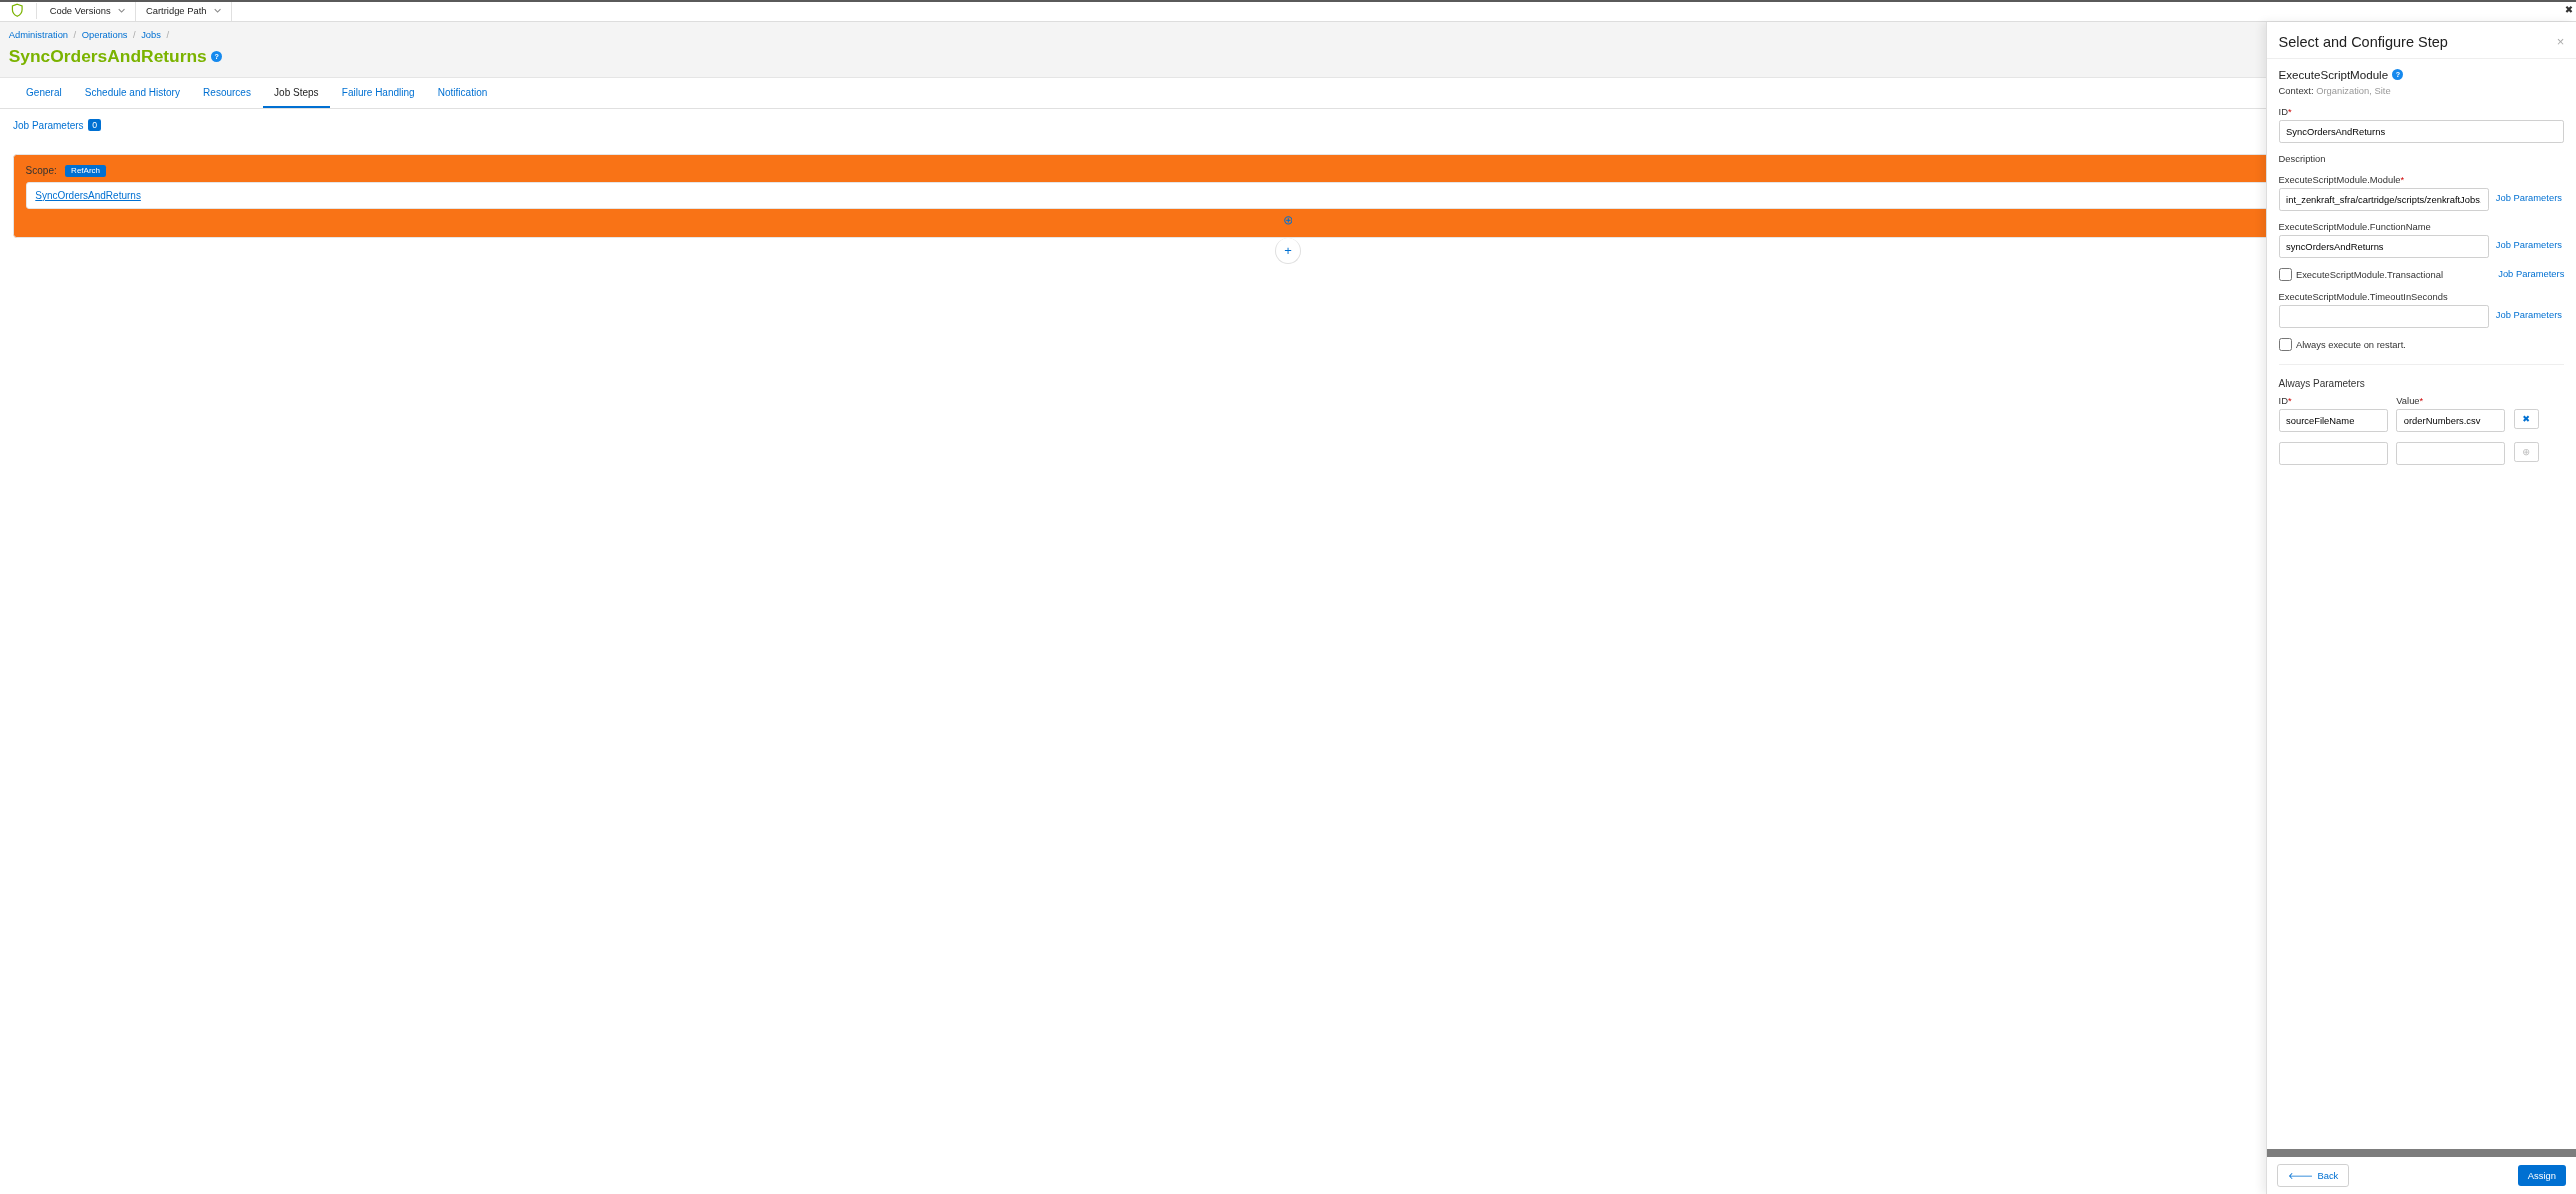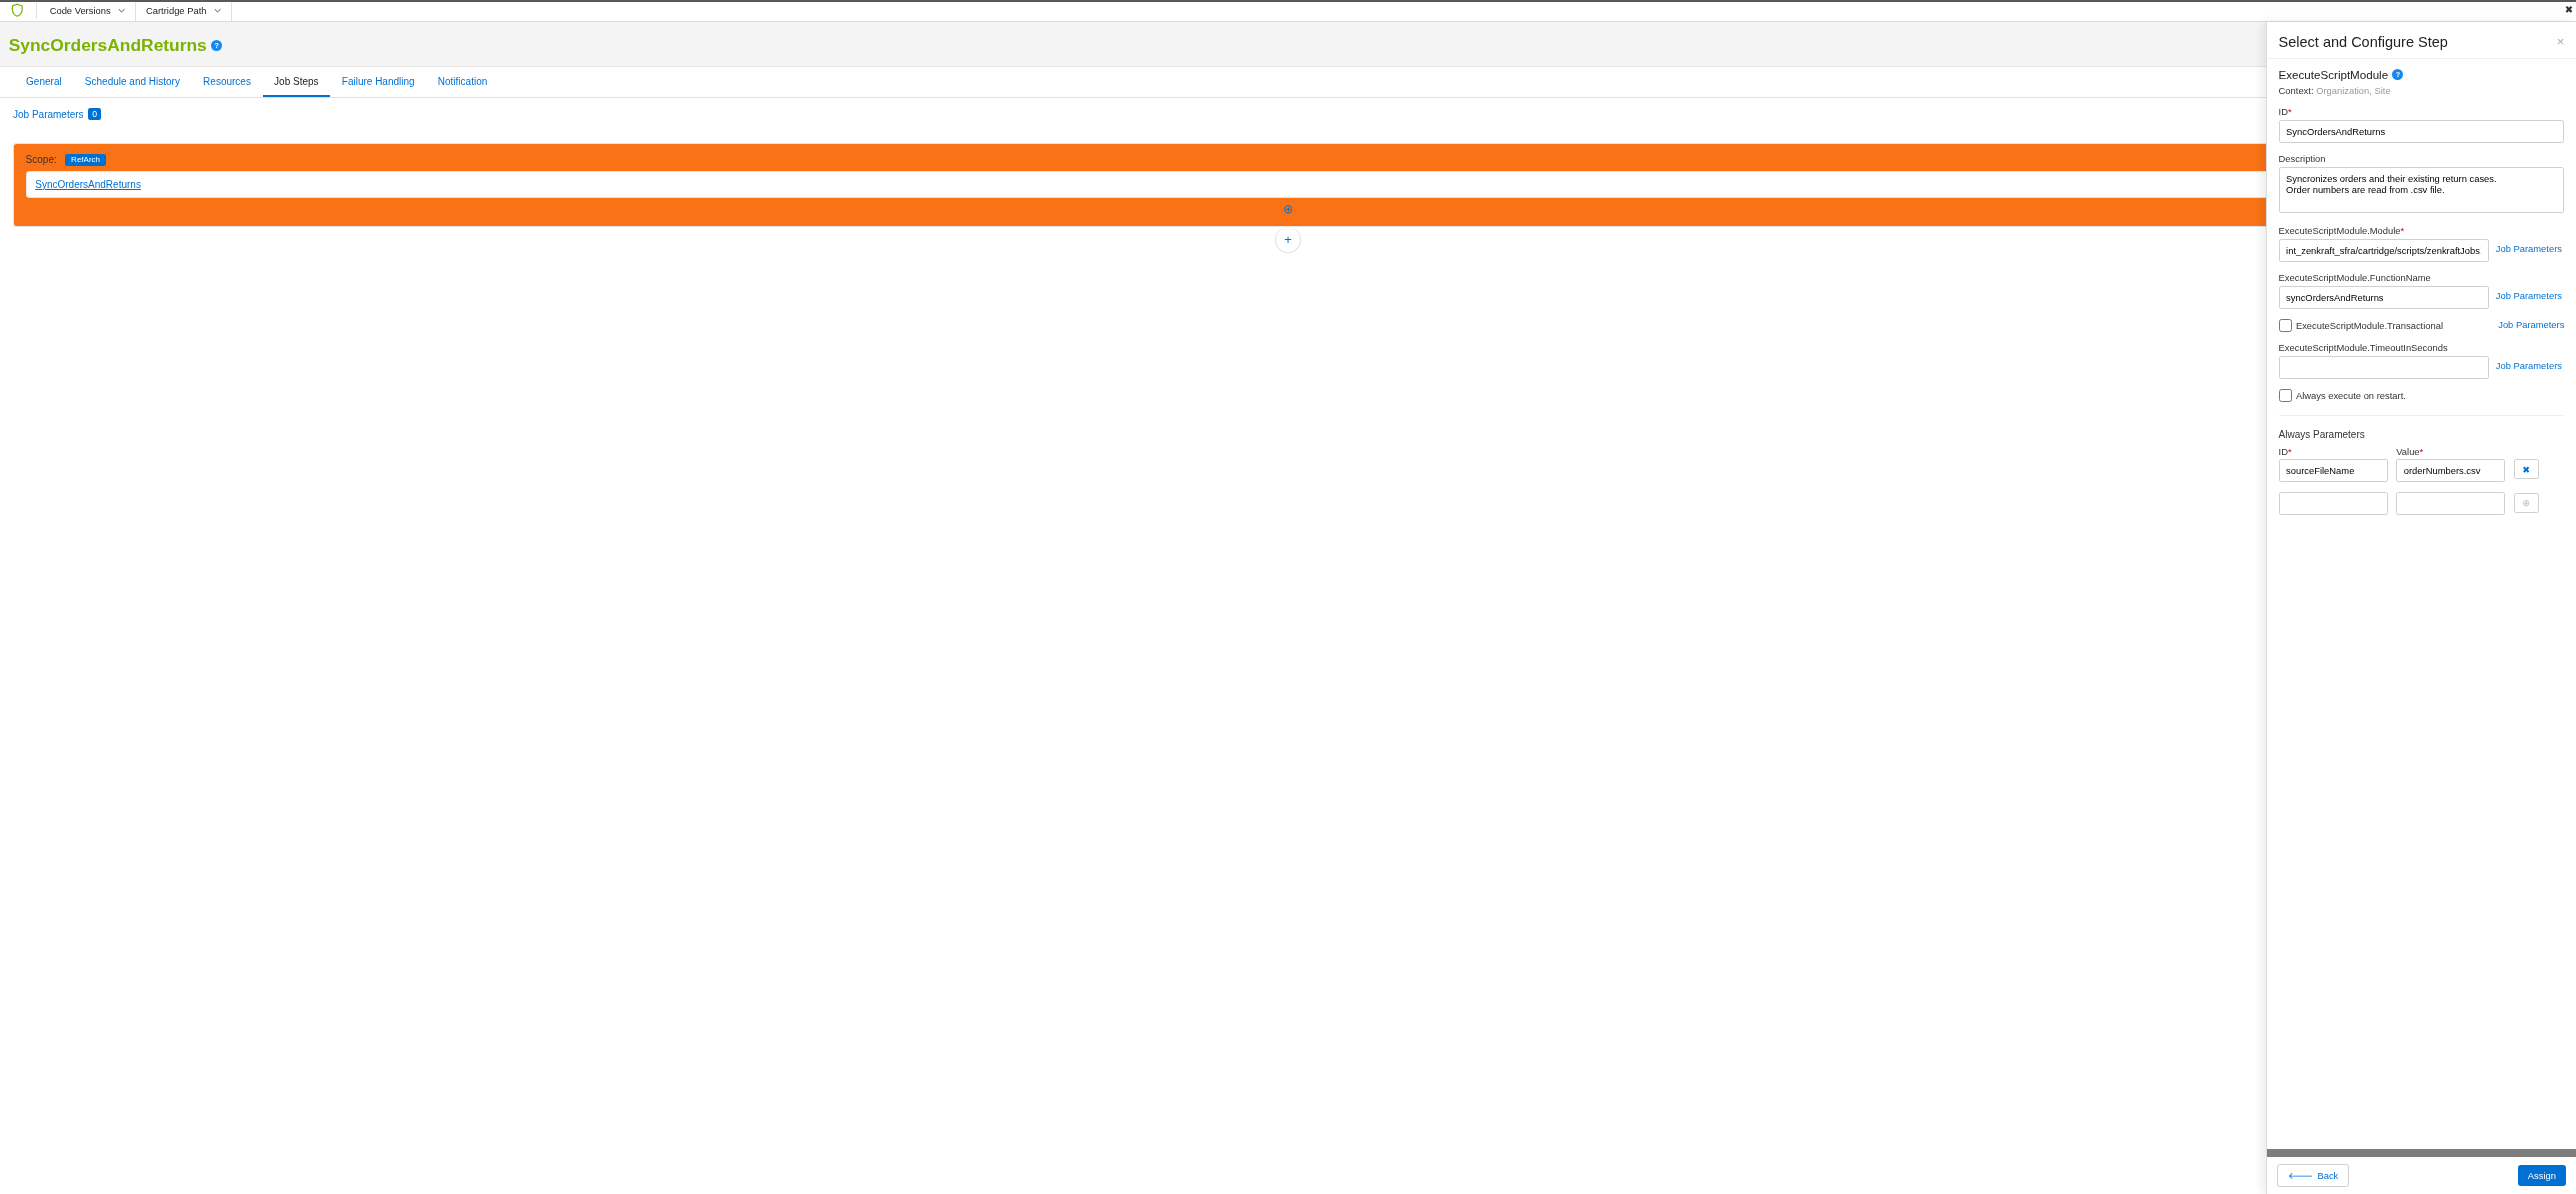--- a/index.html
+++ b/index.html
@@ -322,20 +322,28 @@
   <div class="top-menu">
     <span>Cartridge Path</span>
     <svg class="chev-down" viewBox="0 0 10 10">
         <path d="M1 3 L5 7 L9 3" fill="none" stroke="#888" stroke-width="1.5"></path>
       </svg>
   </div>
   <span class="close-top">✖</span>
 </div>
 
 <div class="subheader">
+  <div class="breadcrumb">
+    <a>Administration</a>
+    <span class="sep">/</span>
+    <a>Operations</a>
+    <span class="sep">/</span>
+    <a>Jobs</a>
+    <span class="sep">/</span>
+  </div>
   <div class="page-title">
     <span>SyncOrdersAndReturns</span>
     <span class="help-badge">?</span>
   </div>
 </div>
 
 <div class="tabs">
   <div class="tab">General</div>
   <div class="tab">Schedule and History</div>
   <div class="tab">Resources</div>
@@ -384,22 +392,20 @@
       <span class="ctx-label">Context:</span>
       <span class="ctx-val">Organization, Site</span>
     </div>
 
     <label class="form-label">
       <span>ID</span><span class="req">*</span>
     </label>
     <input class="form-input" value="SyncOrdersAndReturns" style="">
 
     <label class="form-label">Description</label>
-    <textarea class="form-textarea" style="">Syncronizes orders and their existing return cases.
-Order numbers are read from .csv file.</textarea>
 
     <label class="form-label">
       <span>ExecuteScriptModule.Module</span><span class="req">*</span>
     </label>
     <div class="row-with-link">
       <input class="form-input small-input" value="int_zenkraft_sfra/cartridge/scripts/zenkraftJobs.js" style="">
       <span class="job-param-link">Job Parameters</span>
     </div>
 
     <label class="form-label">ExecuteScriptModule.FunctionName</label>

